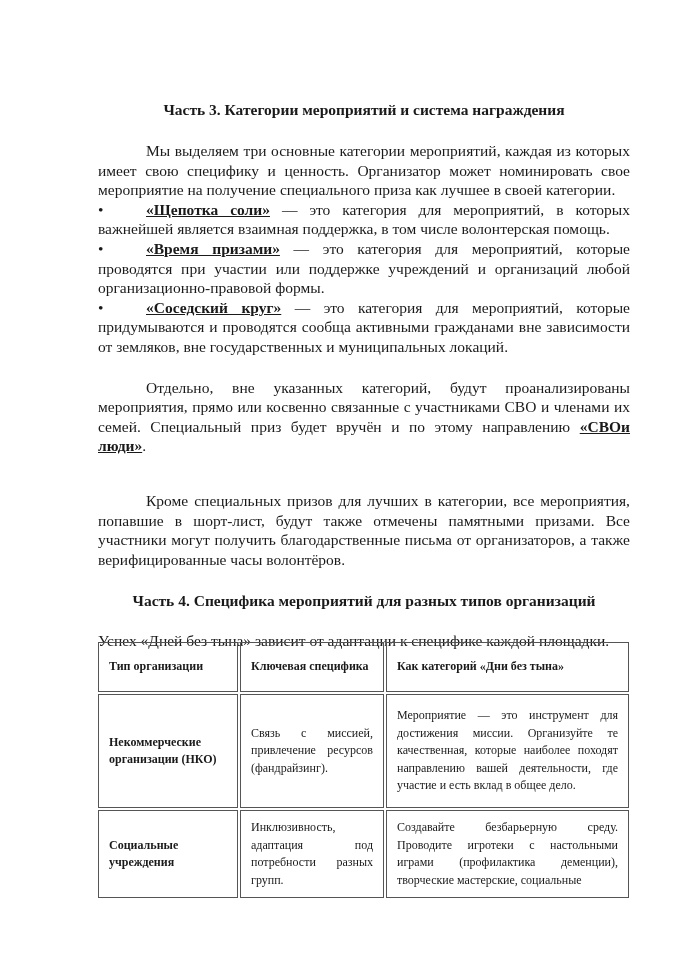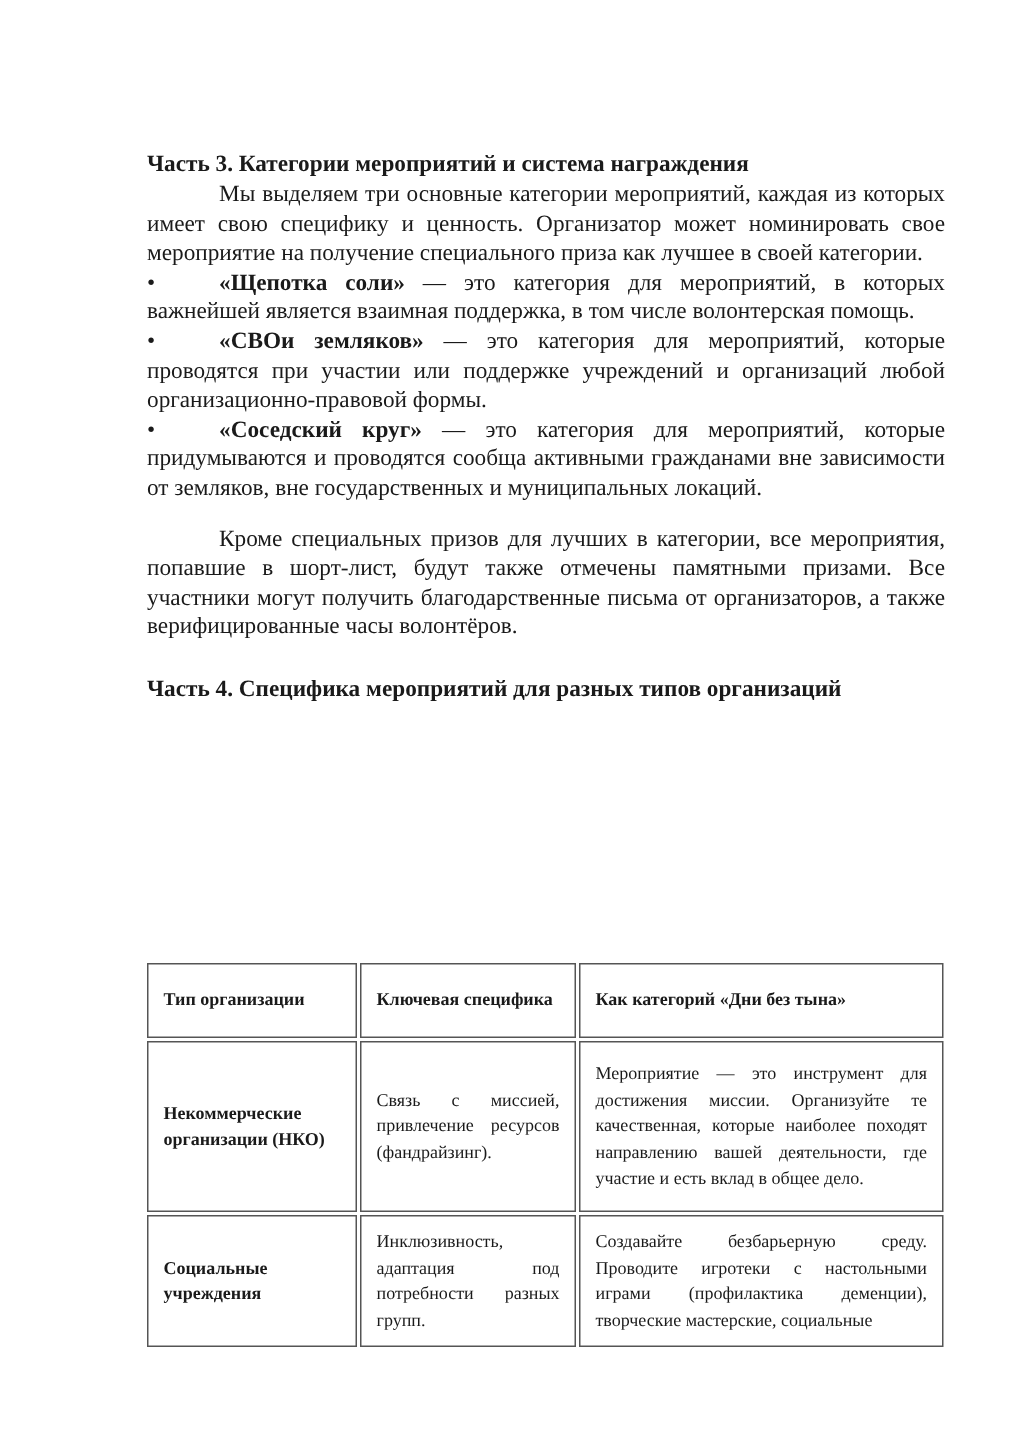--- a/index.html
+++ b/index.html
@@ -17,46 +17,47 @@
     }
     .page {
       position: absolute;
       left: 98px;
       top: 100px;
       width: 532px;
     }
     .heading {
       font-weight: bold;
       font-size: 15.5px;
+      text-align: center;
       line-height: 20px;
       margin: 0;
     }
     .para {
       font-size: 15.5px;
       line-height: 19.6px;
       text-align: justify;
       text-align-last: left;
       margin: 0;
     }
-    .indent { text-indent: 48px; }
+    .indent { text-indent: 48px; margin-top: 21px; }
     .bullet {
       position: relative;
       font-size: 15.5px;
       line-height: 19.6px;
       text-align: justify;
       margin: 0;
     }
     .bullet .dot {
       position: absolute;
       left: 0;
       top: 0;
       width: 48px;
     }
     .bullet .btext { text-indent: 48px; display: block; }
-    b { font-weight: bold; }
+    b { font-weight: bold; text-decoration: underline; }
     .gap-section { height: 22px; }
     .gap-small { height: 20px; }
     table.spec {
       position: absolute;
       left: 98px;
       top: 640px;
       width: 535px;
       border-collapse: separate;
       border-spacing: 2px;
       margin-left: -2px;
@@ -86,34 +87,36 @@
 <div class="page">
   <h2 class="heading">Часть 3. Категории мероприятий и система награждения</h2>
   <p class="para indent">Мы выделяем три основные категории мероприятий, каждая из которых имеет свою специфику и ценность. Организатор может номинировать свое мероприятие на получение специального приза как лучшее в своей категории.</p>
 
   <div class="bullet">
     <span class="dot">•</span>
     <span class="btext"><b>«Щепотка соли»</b><span> — это категория для мероприятий, в которых важнейшей является взаимная поддержка, в том числе волонтерская помощь.</span></span>
   </div>
   <div class="bullet">
     <span class="dot">•</span>
-    <span class="btext"><b>«СВОи земляков»</b><span> — это категория для мероприятий, которые проводятся при участии или поддержке учреждений и организаций любой организационно-правовой формы.</span></span>
+    <span class="btext"><b>«Время призами»</b><span> — это категория для мероприятий, которые проводятся при участии или поддержке учреждений и организаций любой организационно-правовой формы.</span></span>
   </div>
   <div class="bullet">
     <span class="dot">•</span>
     <span class="btext"><b>«Соседский круг»</b><span> — это категория для мероприятий, которые придумываются и проводятся сообща активными гражданами вне зависимости от земляков, вне государственных и муниципальных локаций.</span></span>
   </div>
 
+  <p class="para indent"><span>Отдельно, вне указанных категорий, будут проанализированы мероприятия, прямо или косвенно связанные с участниками СВО и членами их семей. Специальный приз будет вручён и по этому направлению </span><b>«СВОи люди»</b><span>.</span></p>
   <div style="height:7px"></div>
   <div style="height:7px"></div>
   <p class="para indent">Кроме специальных призов для лучших в категории, все мероприятия, попавшие в шорт-лист, будут также отмечены памятными призами. Все участники могут получить благодарственные письма от организаторов, а также верифицированные часы волонтёров.</p>
 
   <div class="gap-section"></div>
   <h2 class="heading">Часть 4. Специфика мероприятий для разных типов организаций</h2>
   <div class="gap-small"></div>
+  <p class="para">Успех «Дней без тына» зависит от адаптации к специфике каждой площадки.</p>
 </div>
 
 <table class="spec">
   <tbody>
       <tr>
     <th>Тип организации</th>
     <th>Ключевая специфика</th>
     <th>Как категорий «Дни без тына»</th>
   </tr>
   <tr class="r1">

